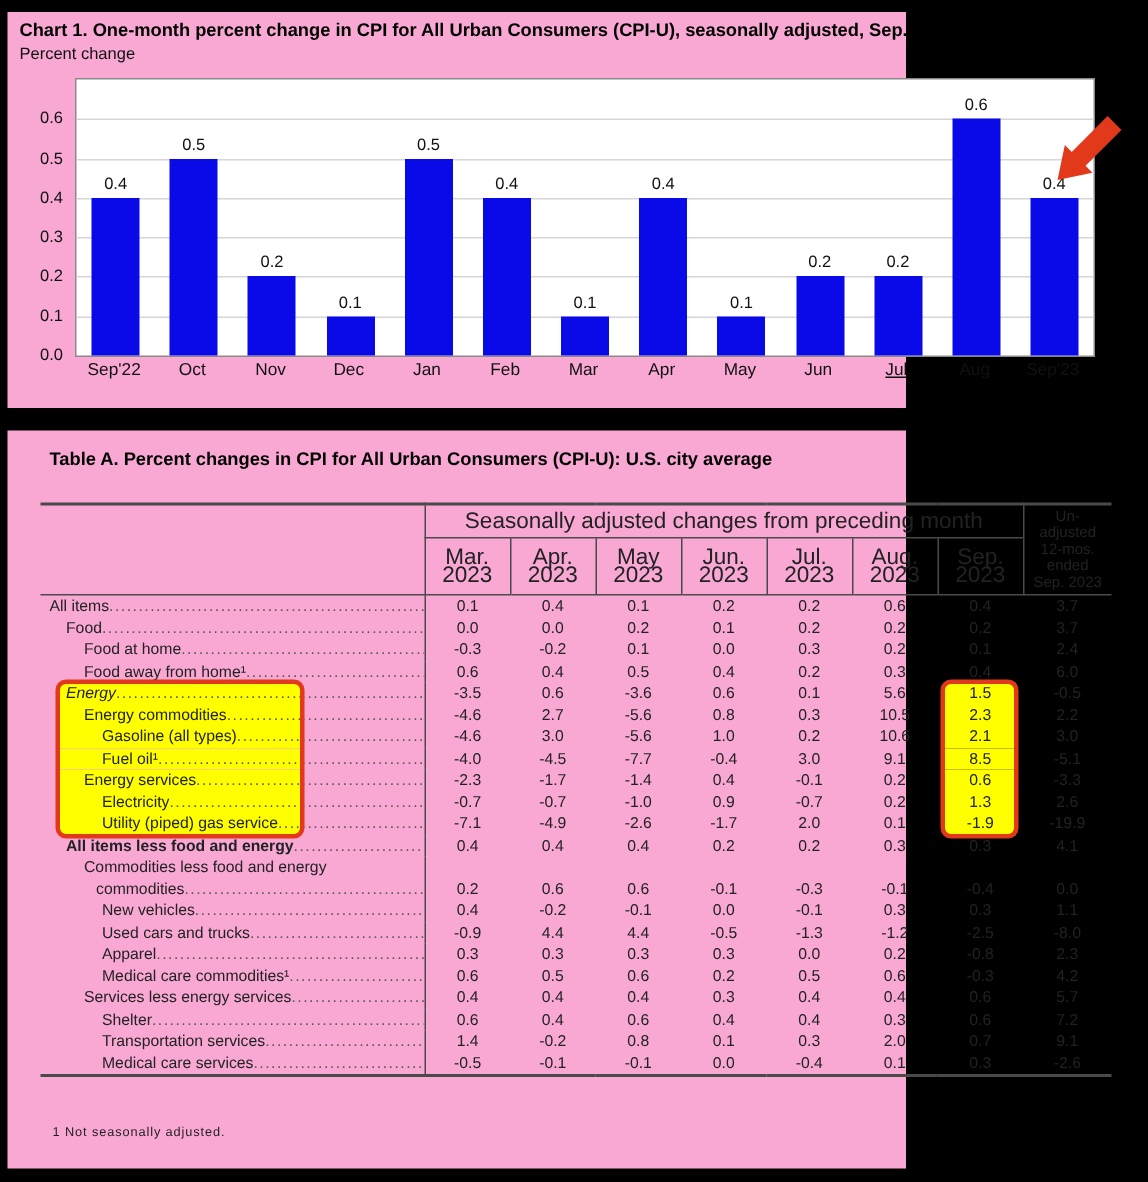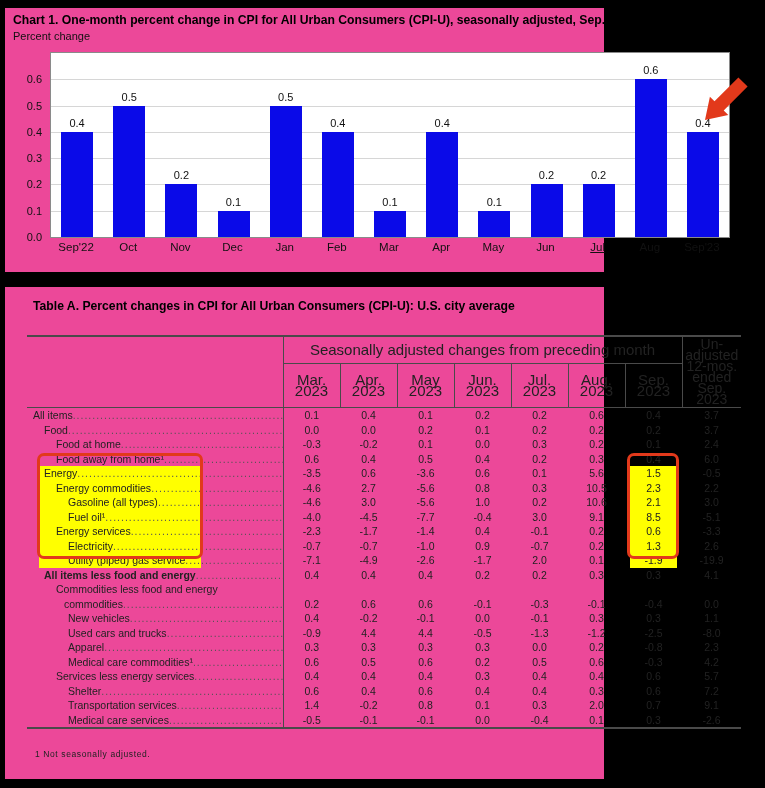--- a/index.html
+++ b/index.html
@@ -1,18 +1,18 @@
 <!DOCTYPE html>
 <html><head>
 <meta charset="utf-8">
 <style>
   html,body{margin:0;padding:0;}
   body{width:765px;height:788px;background:#000;position:relative;overflow:hidden;
        font-family:"Liberation Sans",sans-serif;}
-  .panel{position:absolute;left:5px;width:599px;background:#ec4899;}
+  .panel{position:absolute;left:5px;width:599px;background:#f9a8d4;}
   #panel-chart{top:8px;height:264px;}
   #panel-table{top:287px;height:492px;}
 
   
   .chart-title{position:absolute;left:8px;top:5px;font-size:12.2px;font-weight:bold;color:#000;white-space:nowrap;}
   .chart-sub{position:absolute;left:8px;top:22px;font-size:11px;color:#111;}
   #plot{position:absolute;left:45px;top:44px;width:678px;height:184px;border:1px solid #8a8a8a;background:#fff;}
   .gridline{position:absolute;left:0;width:100%;height:1px;background:#d6d6d6;}
   .bar{position:absolute;bottom:0;}
   .bar-label{position:absolute;transform:translateX(-50%);font-size:11px;color:#111;}
@@ -24,21 +24,21 @@
 
   
   .table-title{position:absolute;left:28px;top:12px;font-size:12.2px;font-weight:bold;color:#000;white-space:nowrap;}
   #tablewrap{position:absolute;left:22px;top:48px;width:714px;}
   table{border-collapse:collapse;width:714px;table-layout:fixed;
         border-top:2px solid #4a4a4a;border-bottom:2px solid #4a4a4a;
         font-size:10.5px;color:#222;}
   thead td{text-align:center;vertical-align:middle;line-height:11.5px;padding:2px 0;font-size:15px;}
   td.gh{border-bottom:1px solid #4a4a4a;}
   td.mc{border-left:1px solid #4a4a4a;white-space:pre-line;}
-  td.uc{border-left:1px solid #4a4a4a;white-space:pre-line;font-size:14px;line-height:11px;}
+  td.uc{border-left:1px solid #4a4a4a;white-space:pre-line;font-size:10px;line-height:11px;}
   td.hb{border-bottom:1px solid #4a4a4a;}
   tbody td{height:14.5px;padding:0;line-height:14.5px;vertical-align:bottom;}
   td.lbl{border-right:1px solid #4a4a4a;overflow:hidden;}
   td.num{text-align:center;}
   .lw{display:flex;align-items:baseline;}
   .lt{white-space:nowrap;}
   .dots{flex:1 1 0;overflow:hidden;white-space:nowrap;color:#555;}
   .dots::after{content:"..........................................................................................................";letter-spacing:1px;}
   .hlspan{display:flex;align-items:baseline;flex:0 0 auto;width:162px;margin-left:12px;background:#ffff00;}
   .cellhl{margin:0 5px;background:#ffff00;}
@@ -218,21 +218,21 @@
             <td class="num">0.4</td>
             <td class="num">0.2</td>
             <td class="num">0.3</td>
             <td class="num">0.4</td>
             <td class="num">6.0</td>
           </tr>
           <tr>
             <td class="lbl">
               <div class="lw">
                 <span class="hlspan">
-                  <span class="lt" style="padding-left: 5px;">Energy</span>
+                  <span class="lt" style="padding-left: 5px; font-style: italic;">Energy</span>
                   <span class="dots"></span>
                 </span>
                 <span class="dots"></span>
               </div>
             </td>
             <td class="num">-3.5</td>
             <td class="num">0.6</td>
             <td class="num">-3.6</td>
             <td class="num">0.6</td>
             <td class="num">0.1</td>

